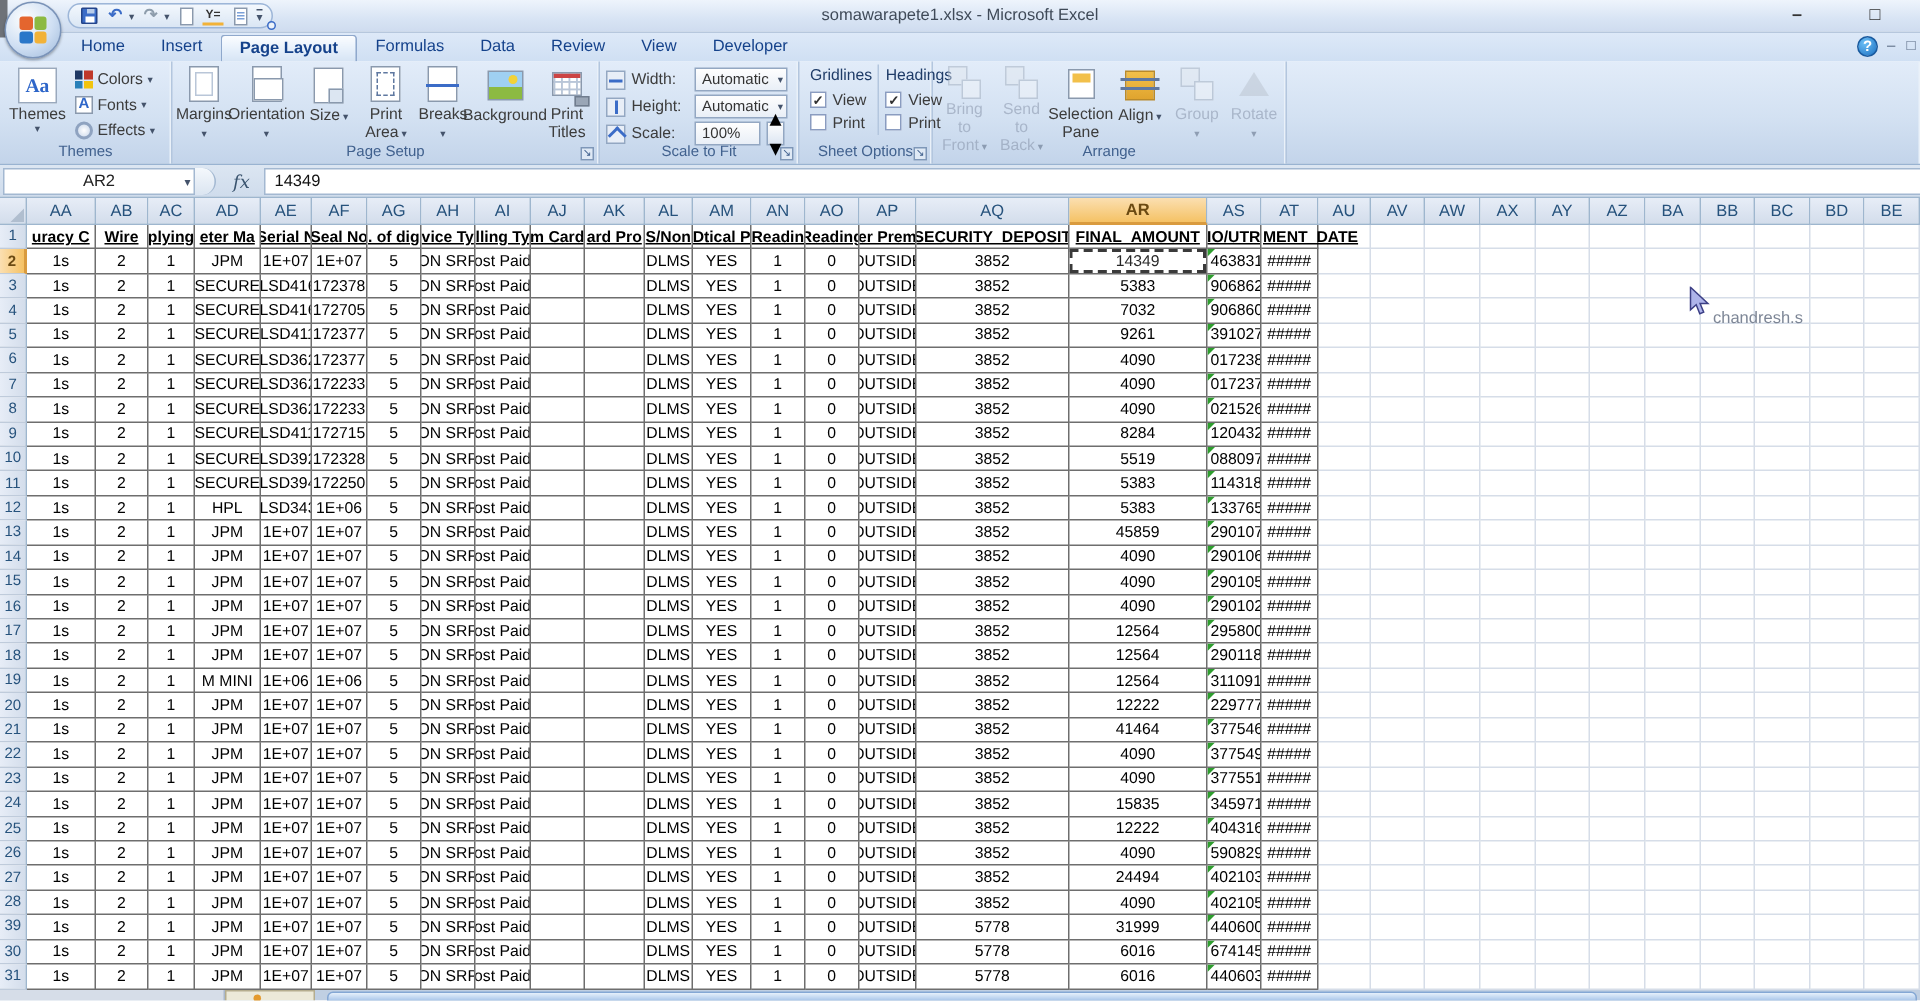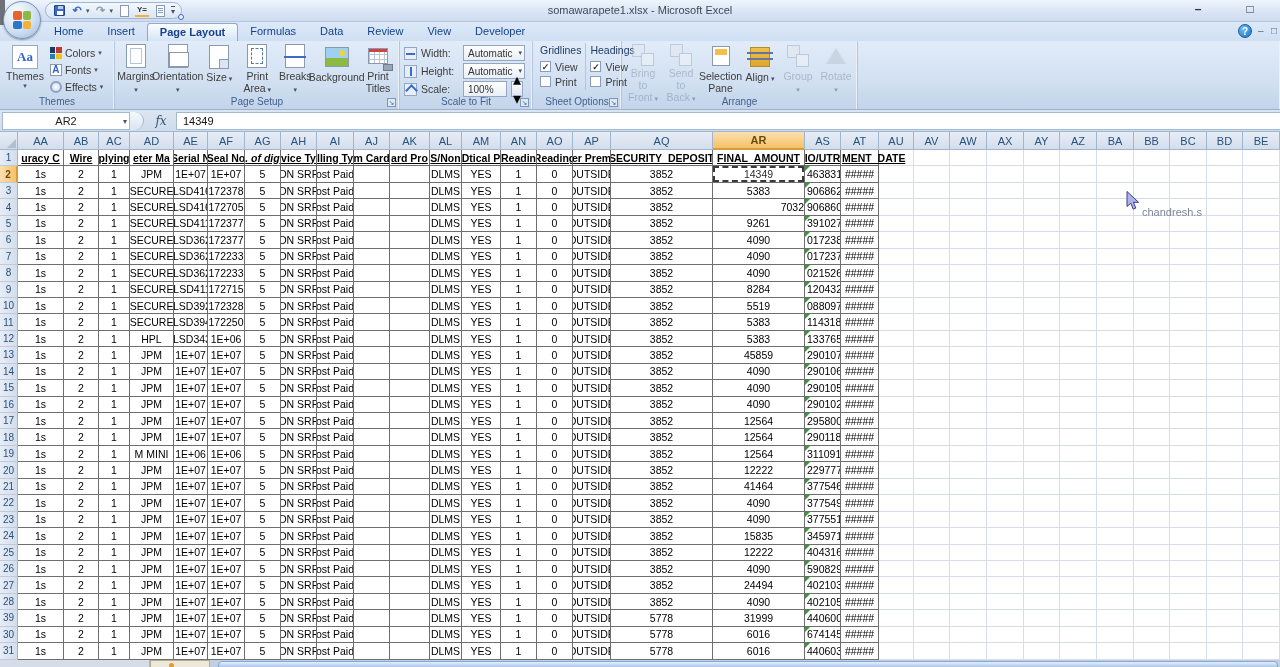--- a/index.html
+++ b/index.html
@@ -496,21 +496,21 @@
       </div>
       <div class="cell b h" style="width: 44px;">
         <span>eter Ma</span>
       </div>
       <div class="cell b h" style="width: 34px;">
         <span>Serial N</span>
       </div>
       <div class="cell b h" style="width: 37px;">
         <span>Seal No</span>
       </div>
-      <div class="cell b h" style="width: 36px; font-style: italic;">
+      <div class="cell b h" style="width: 36px;">
         <span>. of dig</span>
       </div>
       <div class="cell b h" style="width: 36px;">
         <span>vice Ty</span>
       </div>
       <div class="cell b h" style="width: 37px;">
         <span>lling Ty</span>
       </div>
       <div class="cell b h" style="width: 36px;">
         <span>m Card</span>
@@ -819,21 +819,21 @@
       </div>
       <div class="cell b" style="width: 36px;">
         <span>0</span>
       </div>
       <div class="cell b" style="width: 38px;">
         <span>OUTSIDE</span>
       </div>
       <div class="cell b" style="width: 102px;">
         <span>3852</span>
       </div>
-      <div class="cell b" style="width: 92px; justify-content: flex-end;">
+      <div class="cell b" style="width: 92px;">
         <span>7032</span>
       </div>
       <div class="cell b al" style="width: 36px;">
         <div class="tri"></div>
         <span>9068601</span>
       </div>
       <div class="cell b" style="width: 38px;">
         <span>#####</span>
       </div>
       <div class="cell e" style="width: 35px;">

